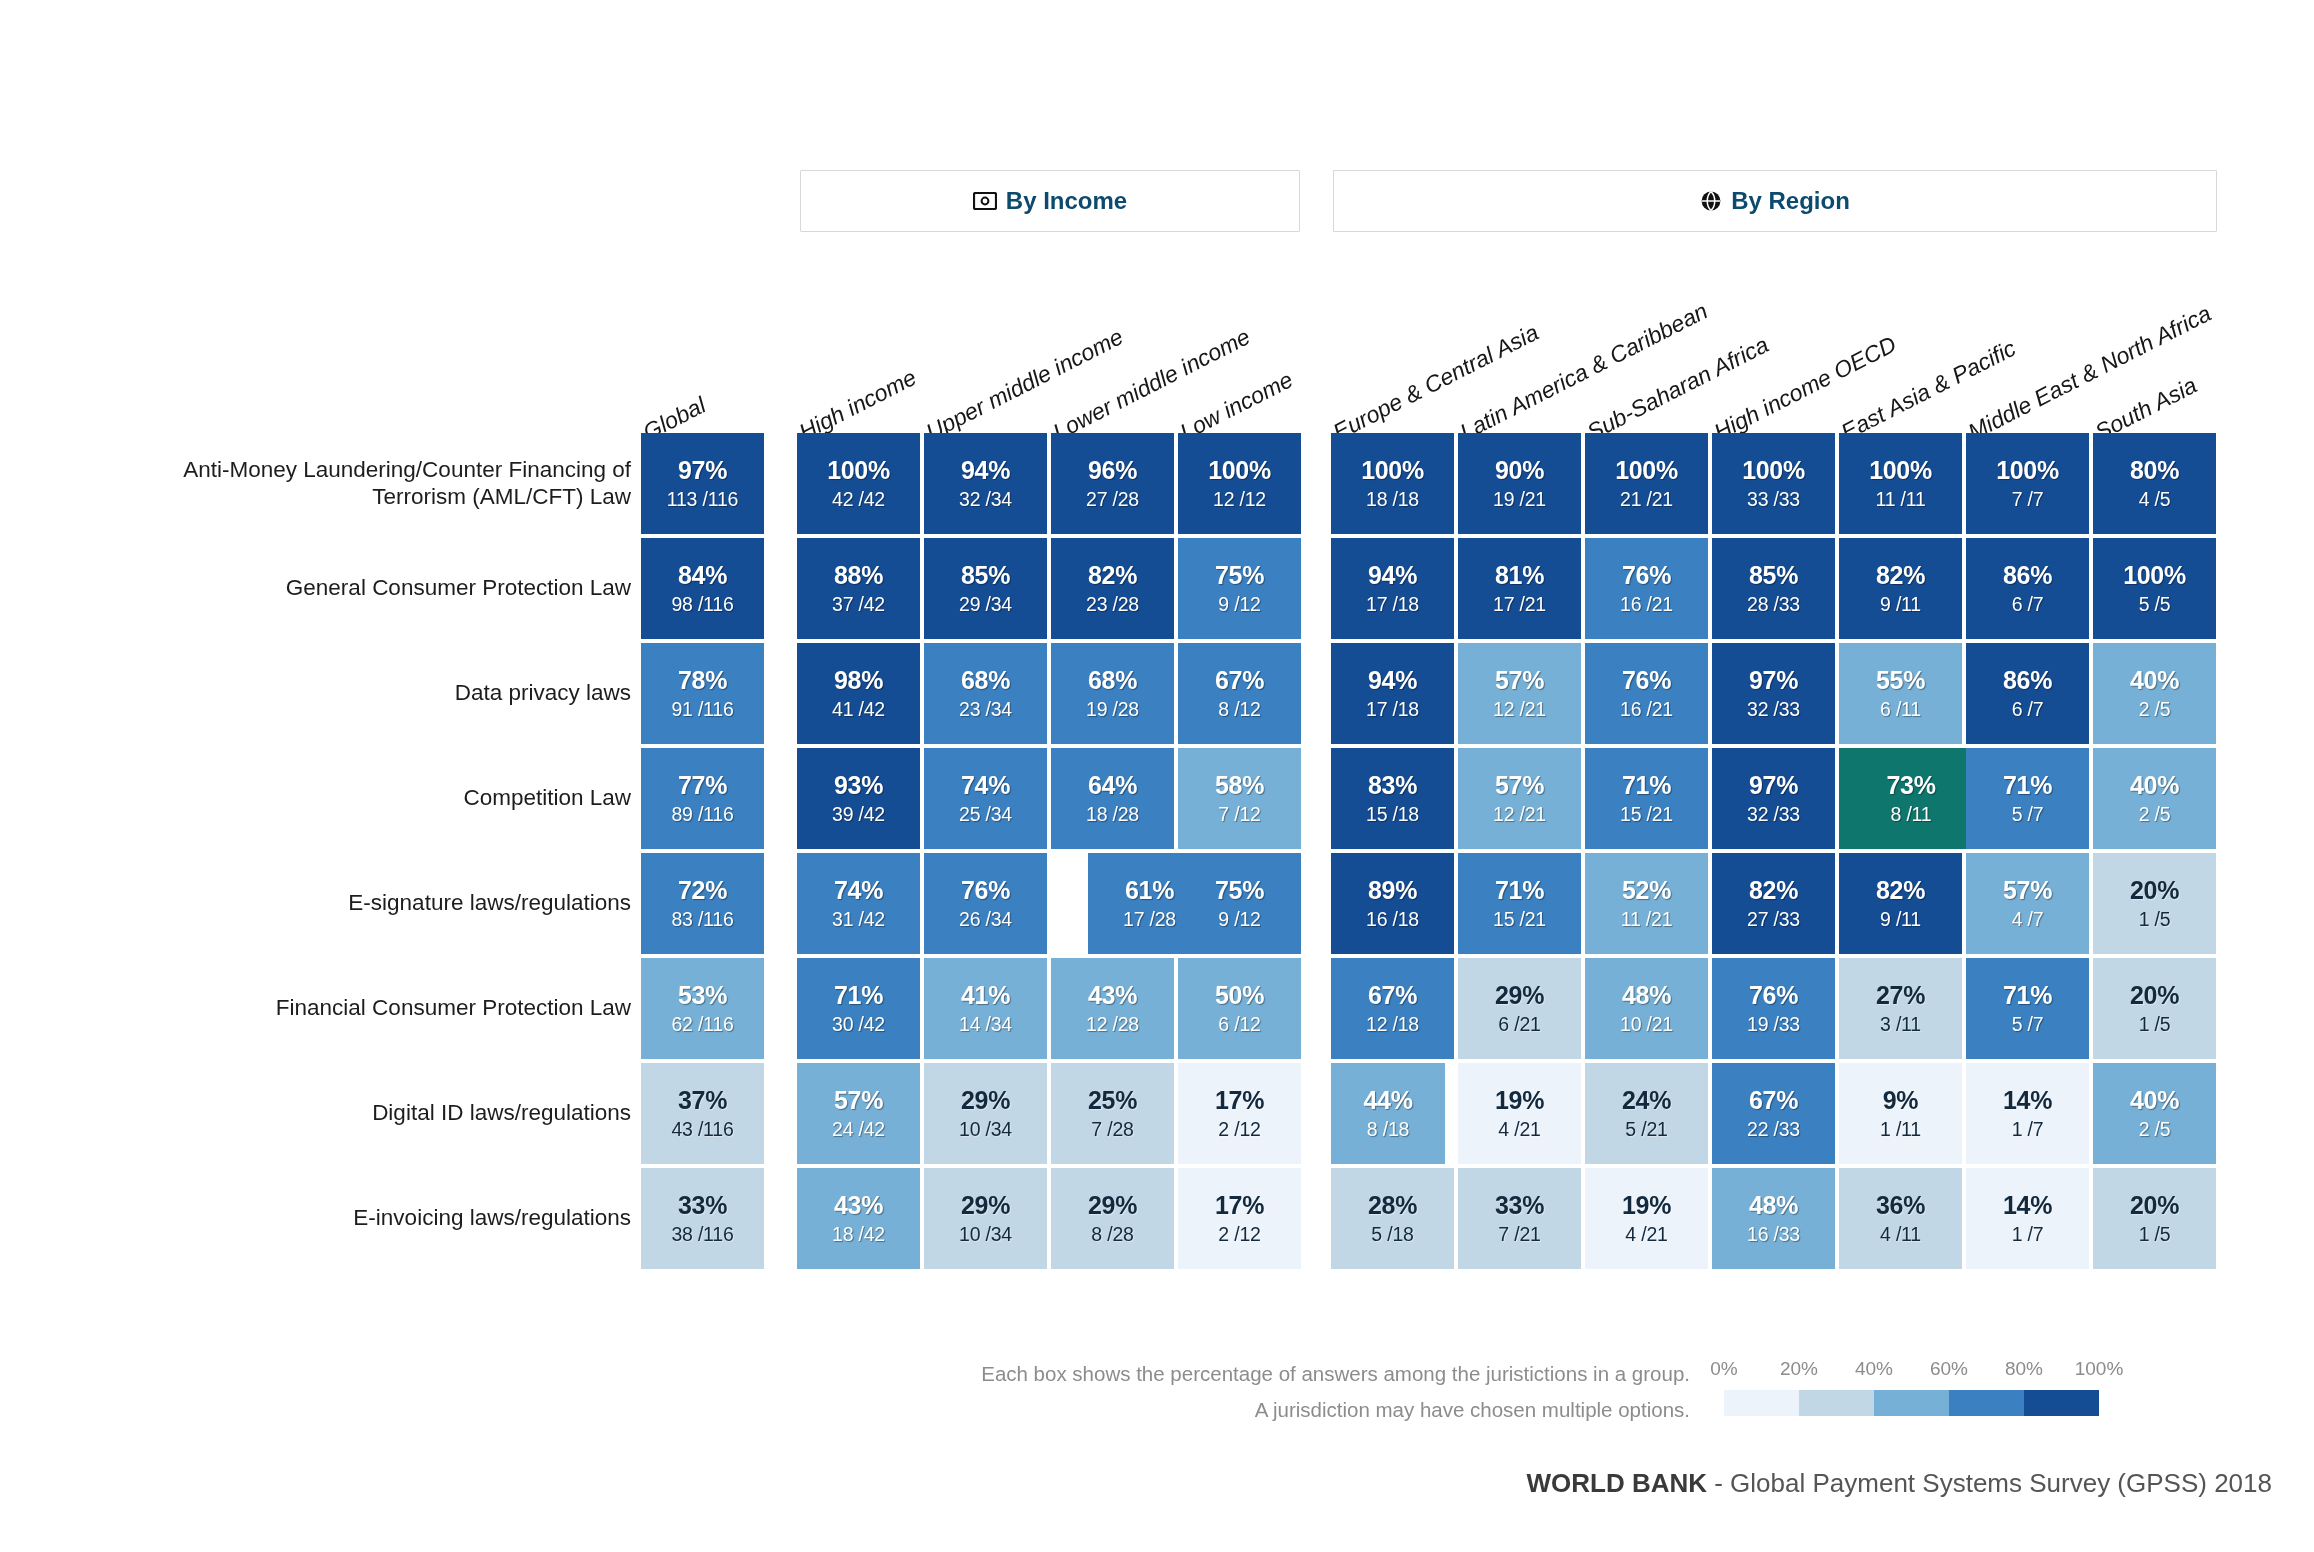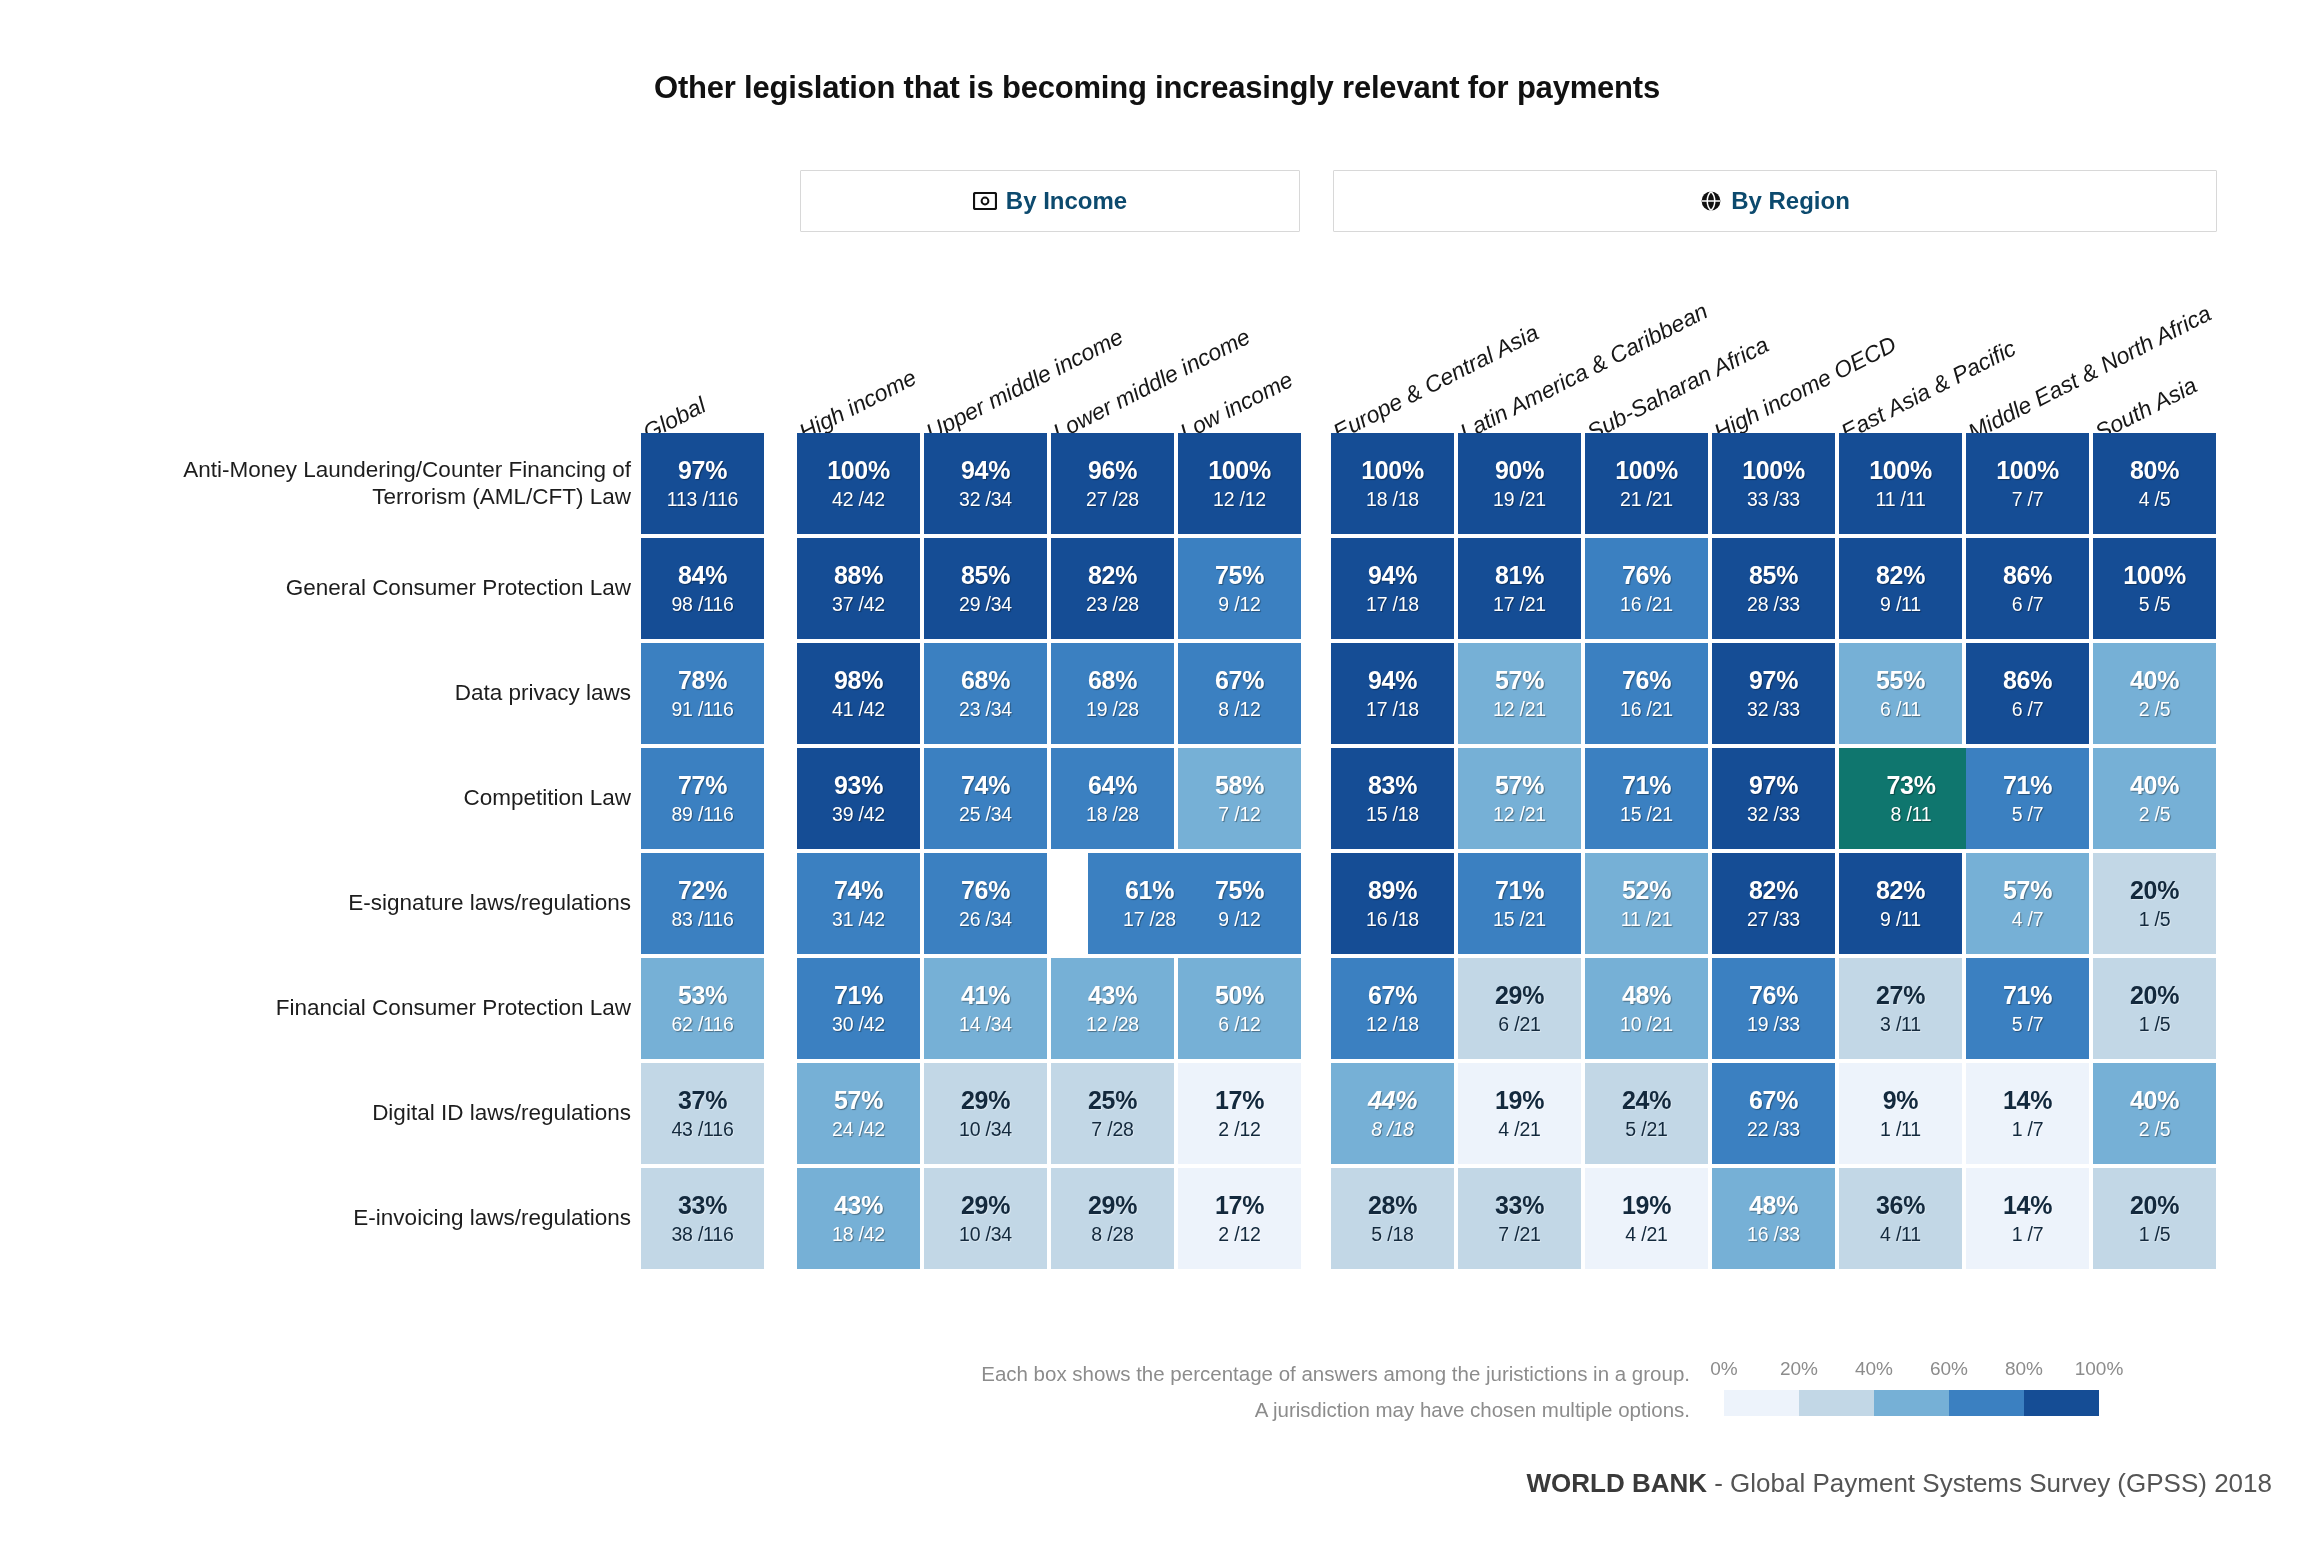--- a/index.html
+++ b/index.html
@@ -120,21 +120,20 @@
     font-size: 26px;
     color: #555555;
   }
   .attribution .wb { font-weight: bold; color: #3a3a3a; }
 </style>
 </head>
 <body>
 
 <div id="root">
 
-  <div class="chart-title">Other legislation that is becoming increasingly relevant for payments</div>
 
   <div class="group-head" id="head-income">
     <span class="ghead-icon">
       <svg width="24" height="18" viewBox="0 0 24 18">
         <rect x="1" y="1" width="22" height="16" rx="1.5" fill="none" stroke="#111" stroke-width="2.2"></rect>
         <circle cx="12" cy="9" r="3.4" fill="none" stroke="#111" stroke-width="2"></circle>
       </svg>
     </span>
     <span>By Income</span>
   </div>
@@ -473,21 +472,21 @@
         <div class="frac">10 /34</div>
       </div>
       <div class="cell txt-dark" style="left: 1051px; top: 1063px; width: 123px; height: 101px; background: rgb(194, 215, 230);">
         <div class="pct">25%</div>
         <div class="frac">7 /28</div>
       </div>
       <div class="cell txt-dark" style="left: 1178px; top: 1063px; width: 123px; height: 101px; background: rgb(237, 243, 251);">
         <div class="pct">17%</div>
         <div class="frac">2 /12</div>
       </div>
-      <div class="cell txt-light" style="left: 1331px; top: 1063px; width: 123px; height: 101px; background: rgb(118, 176, 214); font-style: italic;">
+      <div class="cell txt-light" style="left: 1331px; top: 1063px; width: 114px; height: 101px; background: rgb(118, 176, 214);">
         <div class="pct">44%</div>
         <div class="frac">8 /18</div>
       </div>
       <div class="cell txt-dark" style="left: 1458px; top: 1063px; width: 123px; height: 101px; background: rgb(237, 243, 251);">
         <div class="pct">19%</div>
         <div class="frac">4 /21</div>
       </div>
       <div class="cell txt-dark" style="left: 1585px; top: 1063px; width: 123px; height: 101px; background: rgb(194, 215, 230);">
         <div class="pct">24%</div>
         <div class="frac">5 /21</div>

